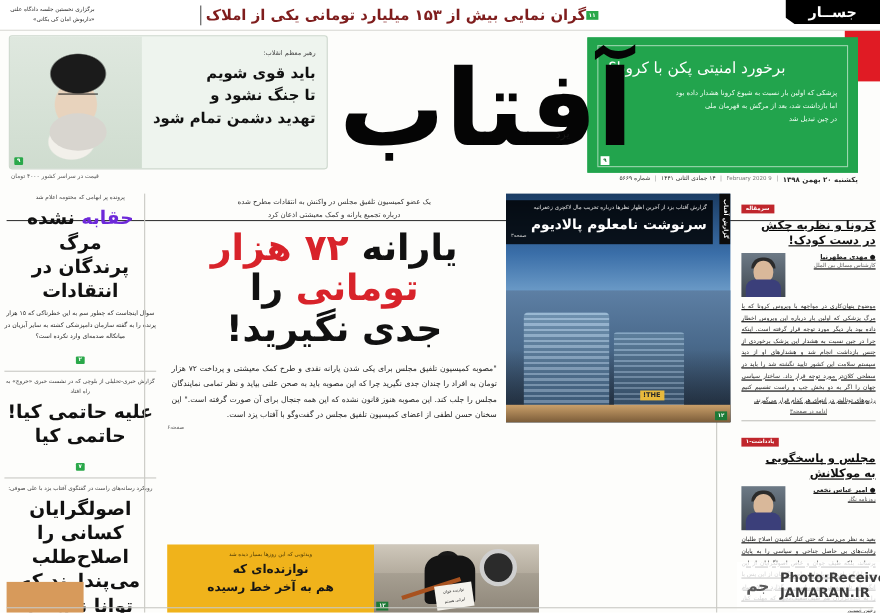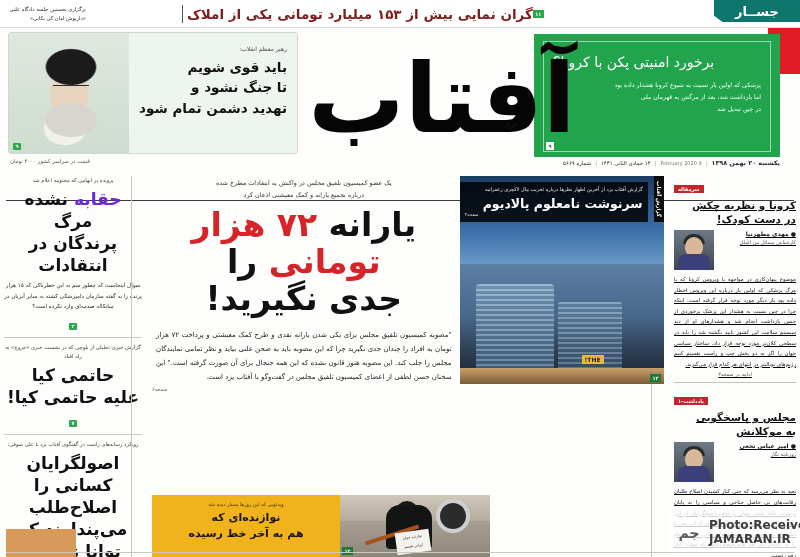--- a/index.html
+++ b/index.html
@@ -33,21 +33,21 @@
     position: absolute; top: 0; left: 0;
     width: 800px; height: 28px;
     background: #ffffff;
     border-bottom: 1px solid #d9d9d4;
     display: flex; flex-direction: row-reverse;
     align-items: center;
   }
   #jasar-badge {
     position: absolute; top: 0; right: 0;
     width: 86px; height: 22px;
-    background: #0f766e;
+    background: #000000;
     display: flex; align-items: center; justify-content: center;
     clip-path: polygon(0 0, 100% 0, 100% 100%, 10% 100%, 0 72%);
   }
   #jasar-badge .txt {
     color: #ffffff; font-size: 13px; font-weight: bold;
     letter-spacing: -1px; text-shadow: 0 0 1px rgba(0,0,0,.15);
   }
   #banner-kicker {
     margin-right: 92px;
     font-size: 5.2px; line-height: 1.6;
@@ -501,22 +501,22 @@
         <div class="r-badge-row ctr">
           <span class="pagebadge">۲</span>
         </div>
       </div>
 
       <div class="r-sep"></div>
 
       <div class="r-item">
         <div class="r-kicker rtl">گزارش خبری-تحلیلی از بلوچی که در نشست خبری «خروج» به راه افتاد</div>
         <div class="r-head rtl">
+          <div>علیه حاتمی کیا!</div>
           <div>حاتمی کیا</div>
-          <div>علیه حاتمی کیا!</div>
         </div>
         <div class="r-badge-row ctr">
           <span class="pagebadge">۷</span>
         </div>
       </div>
 
       <div class="r-sep"></div>
 
       <div class="r-item">
         <div class="r-kicker rtl">رویکرد رسانه‌های راست در گفتگوی آفتاب یزد با علی صوفی:</div>

